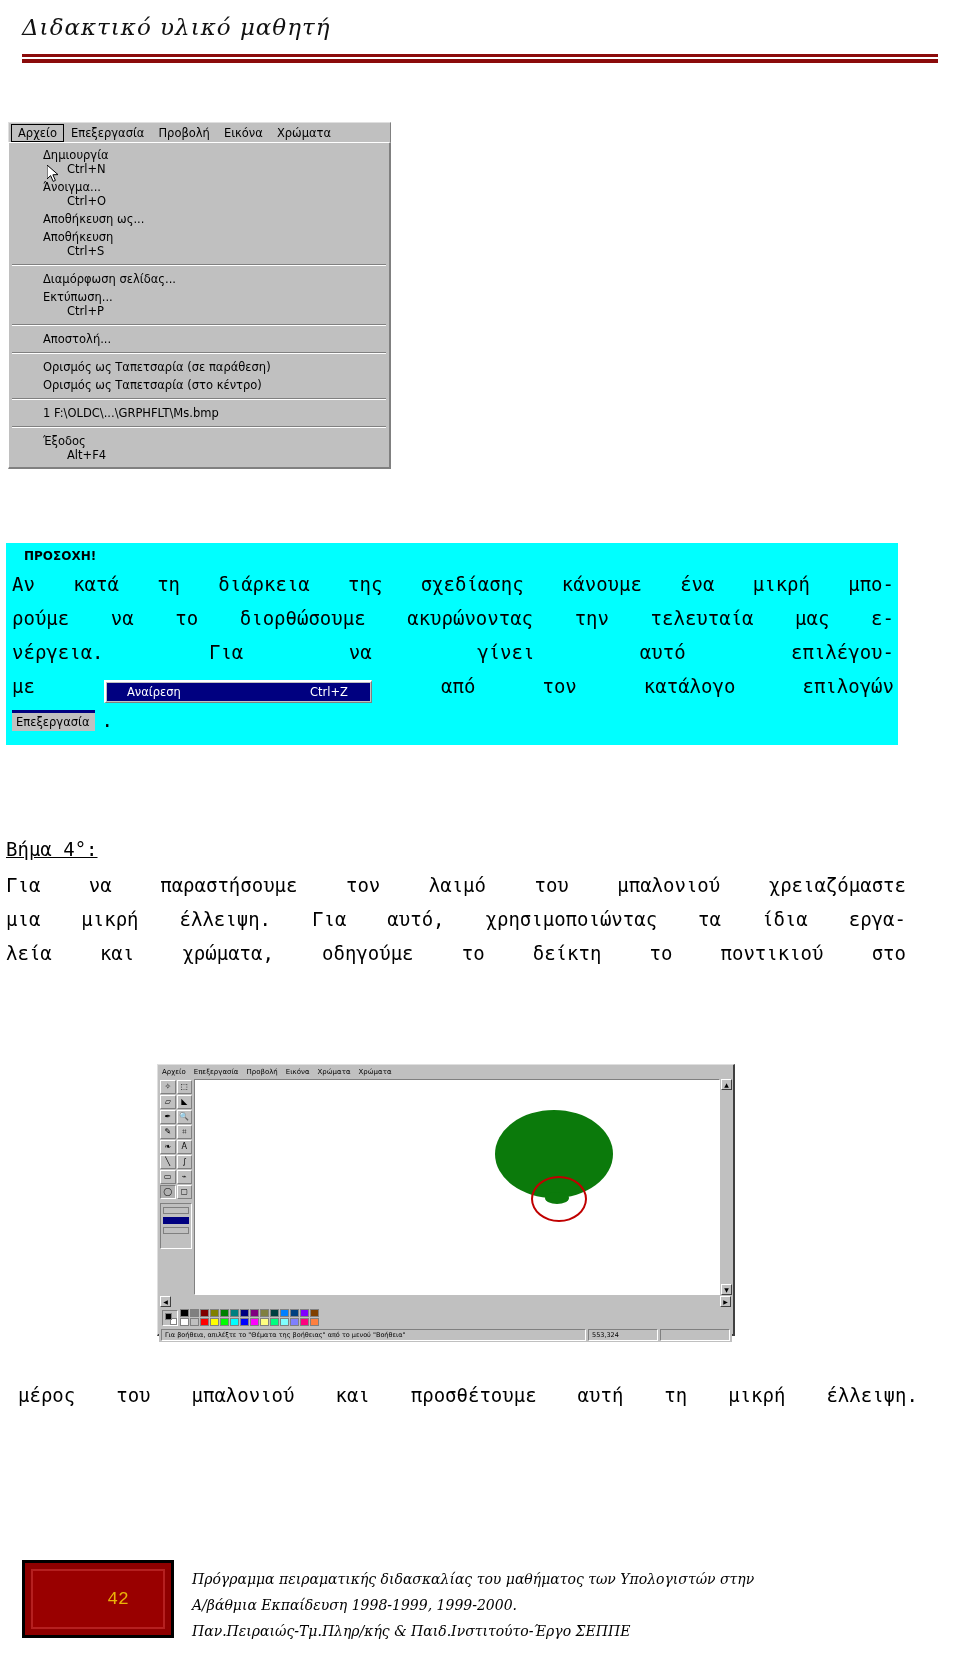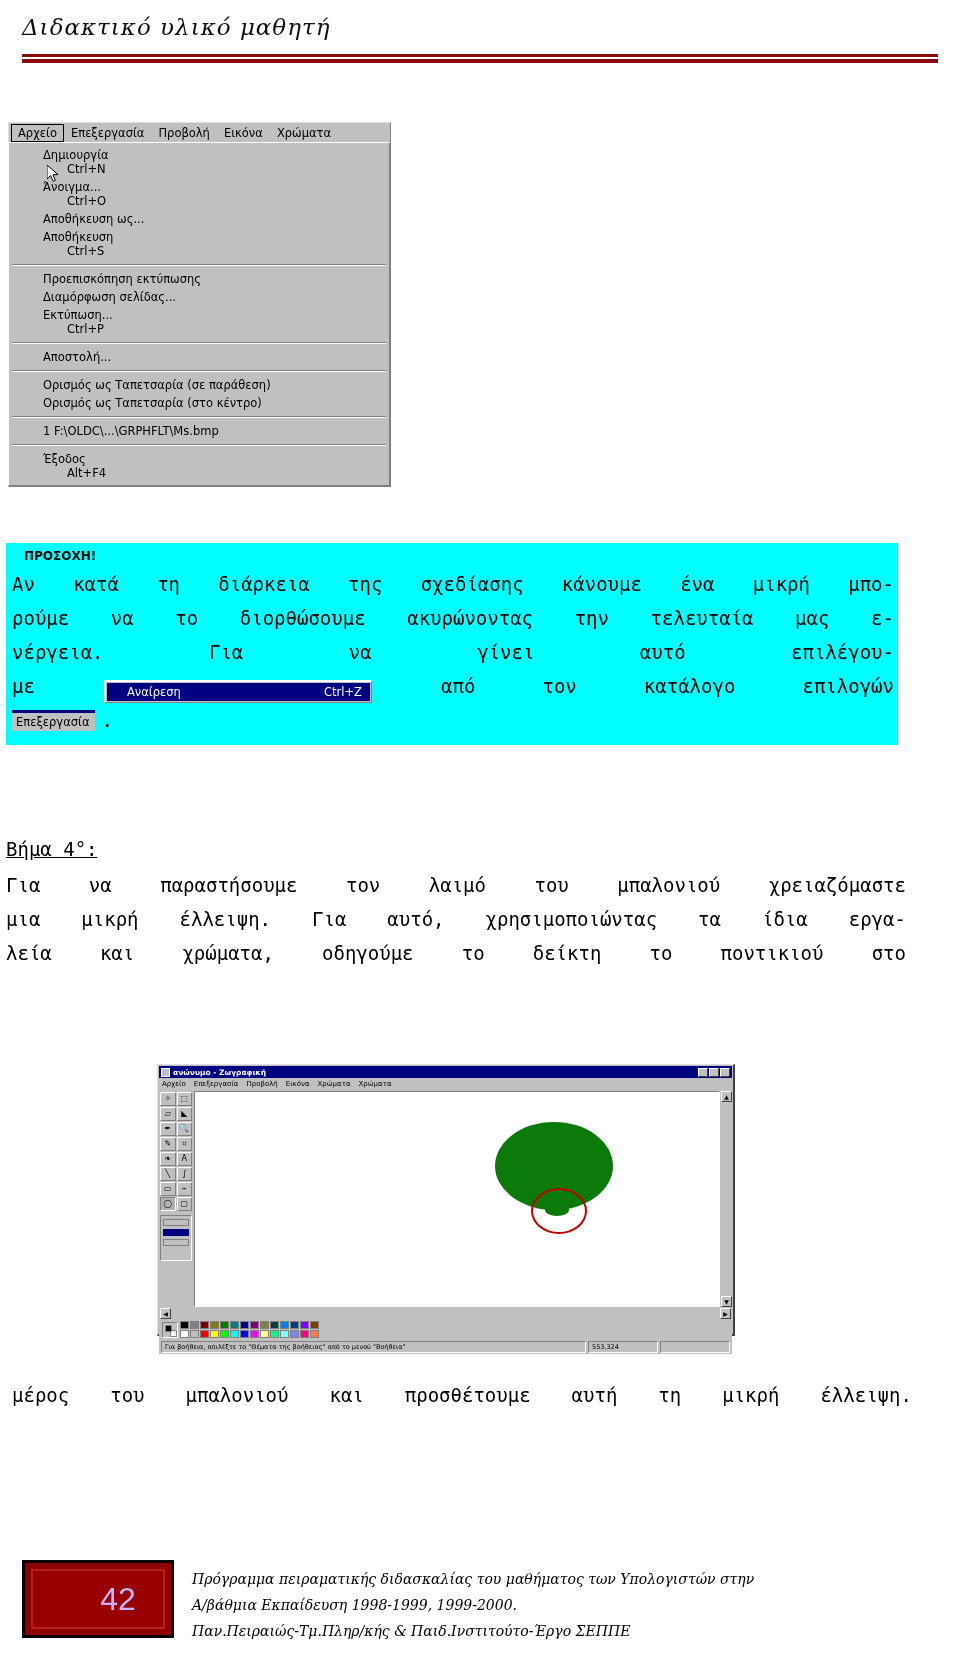--- a/index.html
+++ b/index.html
@@ -110,21 +110,21 @@
     border-right:1px solid #808080;
     border-bottom:1px solid #808080;
     padding:1px;
     margin:0 2px;
   }
   .inline-menu-undo .hl {
     background:#000080; color:#ffffff;
     display:flex; justify-content:space-between;
     font-family:"DejaVu Sans", sans-serif;
     font-size:11.5px;
-    padding:2px 8px 2px 20px;
+    padding:2px 22px 2px 20px;
     line-height:14px;
   }
 
   .inline-menu-tab {
     display:inline-block; vertical-align:middle;
     background:#c0c0c0;
     border-top:3px solid #000080;
     padding:2px 6px 2px 4px;
     font-family:"DejaVu Sans", sans-serif;
     font-size:11.5px;
@@ -269,21 +269,21 @@
     position:absolute; border-radius:50%;
     background:#0b7a0b;
   }
   .sel-circle {
     position:absolute; border-radius:50%;
     border:2px solid #c00000; background:transparent;
   }
 
   
   #closing-line {
-    position:absolute; left:12px; top:1378px; width:900px;
+    position:absolute; left:18px; top:1378px; width:900px;
   }
 
   
   #doc-footer {
     position:absolute; left:0; top:1560px; width:960px;
     display:flex; align-items:flex-start; gap:18px; padding-left:22px;
   }
   .page-badge {
     width:152px; height:78px;
     background:#8e0000;
@@ -292,22 +292,22 @@
     position:relative; flex:none;
   }
   .page-badge .inner {
     position:absolute; left:6px; top:6px; right:6px; bottom:6px;
     border:2px solid #b52020;
     background:#990000;
     display:flex; align-items:center; justify-content:center;
   }
   .page-badge .num {
     position:relative;
-    color:#c4b5fd; font-size:32px;
-    font-family:Liberation Sans, sans-serif;
+    color:#eab308; font-size:18px;
+    font-family:Liberation Mono, monospace;
     padding-left:40px;
   }
   .footer-text {
     font-family:"DejaVu Serif", serif;
     font-style:italic;
     font-size:14px;
     line-height:26px;
     color:#000;
     padding-top:6px;
   }
@@ -348,24 +348,20 @@
     </div>
     <div class="dd-item">
       <span>Αποθήκευση ως...</span>
       <span class="accel"></span>
     </div>
     <div class="dd-item">
       <span>Αποθήκευση</span>
       <span class="accel">Ctrl+S</span>
     </div>
     <div class="dd-sep"></div>
-    <div class="dd-item">
-      <span>Προεπισκόπηση εκτύπωσης</span>
-      <span class="accel"></span>
-    </div>
     <div class="dd-item">
       <span>Διαμόρφωση σελίδας...</span>
       <span class="accel"></span>
     </div>
     <div class="dd-item">
       <span>Εκτύπωση...</span>
       <span class="accel">Ctrl+P</span>
     </div>
     <div class="dd-sep"></div>
     <div class="dd-item">
@@ -482,29 +478,20 @@
       <span>το</span>
       <span>δείκτη</span>
       <span>το</span>
       <span>ποντικιού</span>
       <span>στο</span>
     </div>
   </div>
 </div>
 
 <div id="paint-window">
-  <div class="pw-title">
-    <span class="ticon"></span>
-    <span class="tname">ανώνυμο - Ζωγραφική</span>
-    <span class="tbtns">
-      <span class="tbtn"></span>
-      <span class="tbtn"></span>
-      <span class="tbtn"></span>
-    </span>
-  </div>
   <div class="pw-menu">
     <span>Αρχείο</span>
     <span>Επεξεργασία</span>
     <span>Προβολή</span>
     <span>Εικόνα</span>
     <span>Χρώματα</span>
     <span>Χρώματα</span>
   </div>
   <div class="pw-body">
     <div class="pw-tools">

